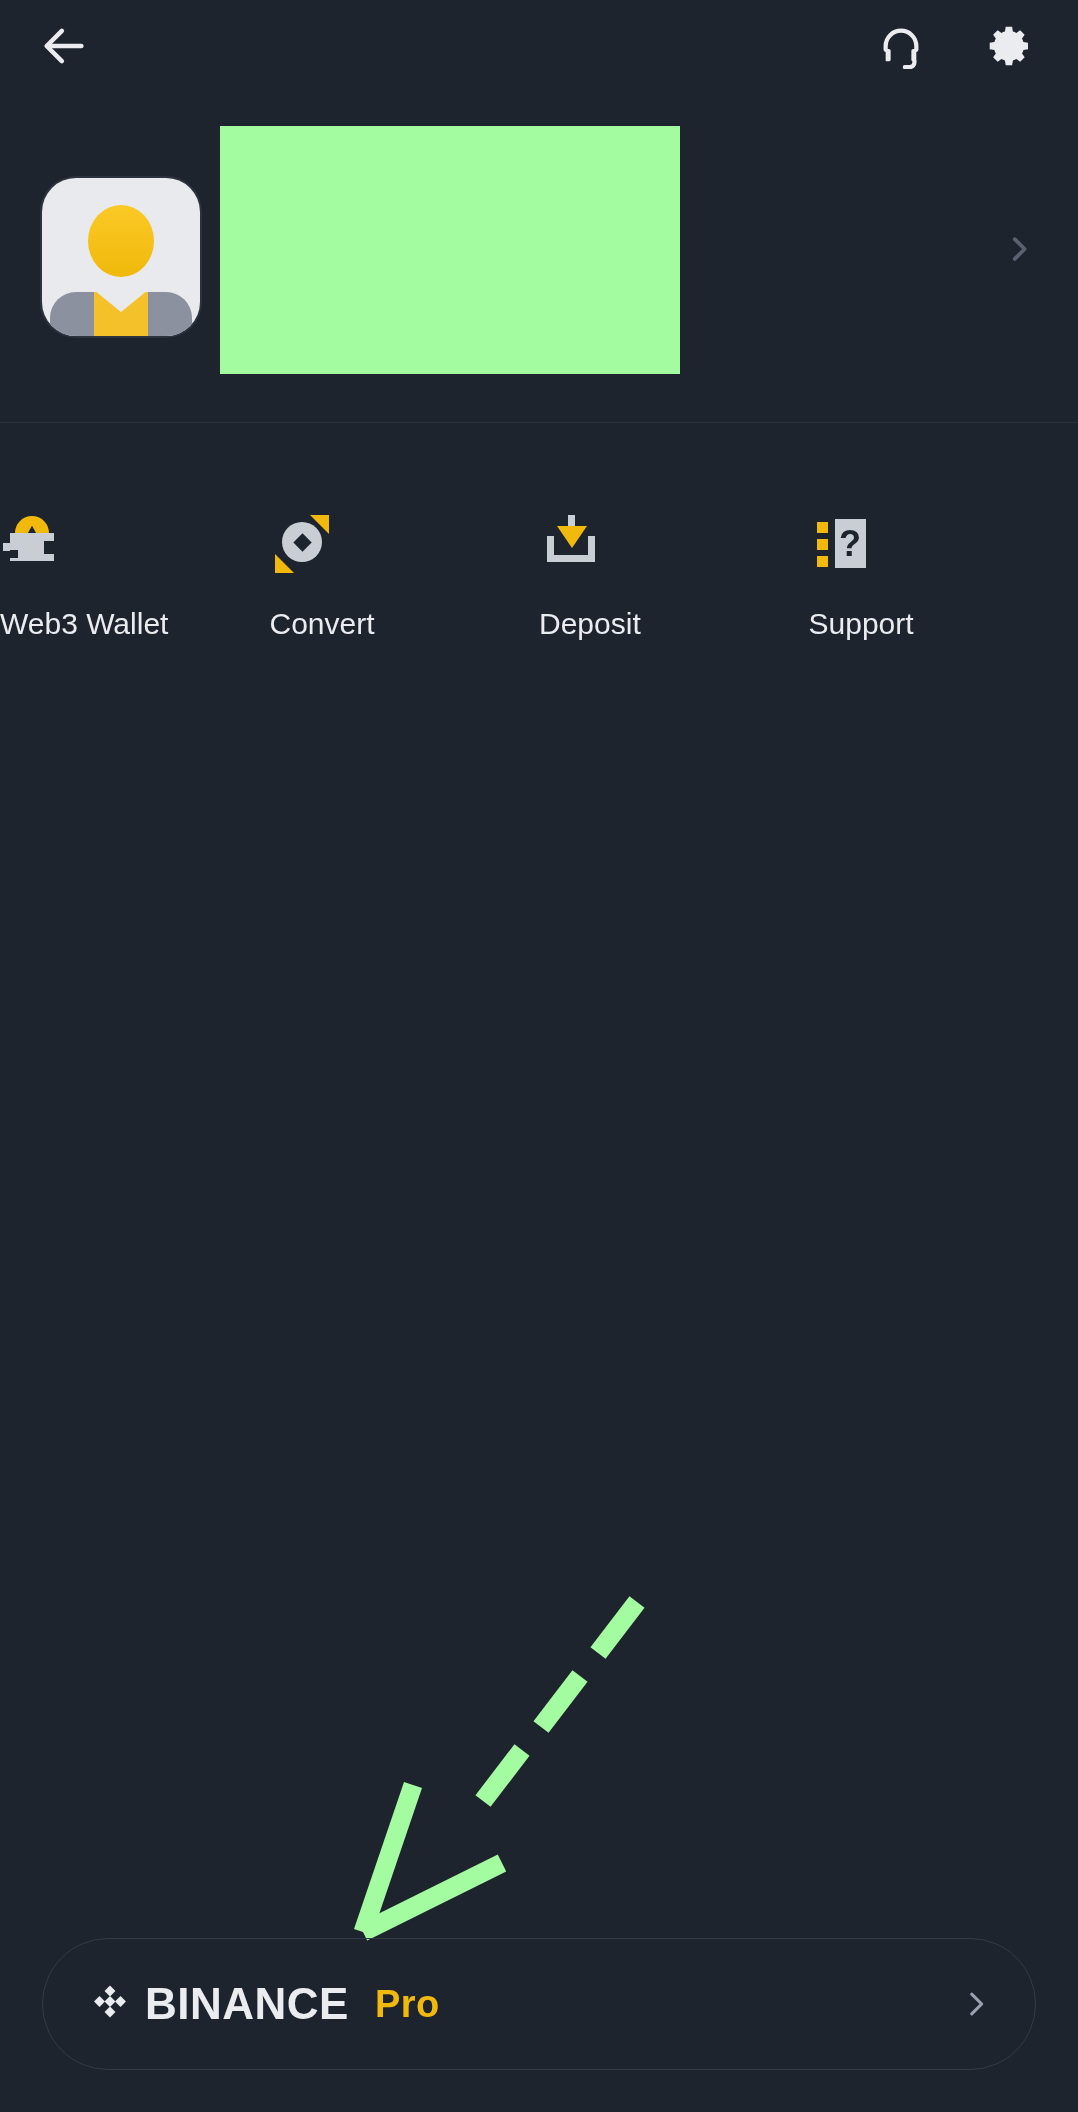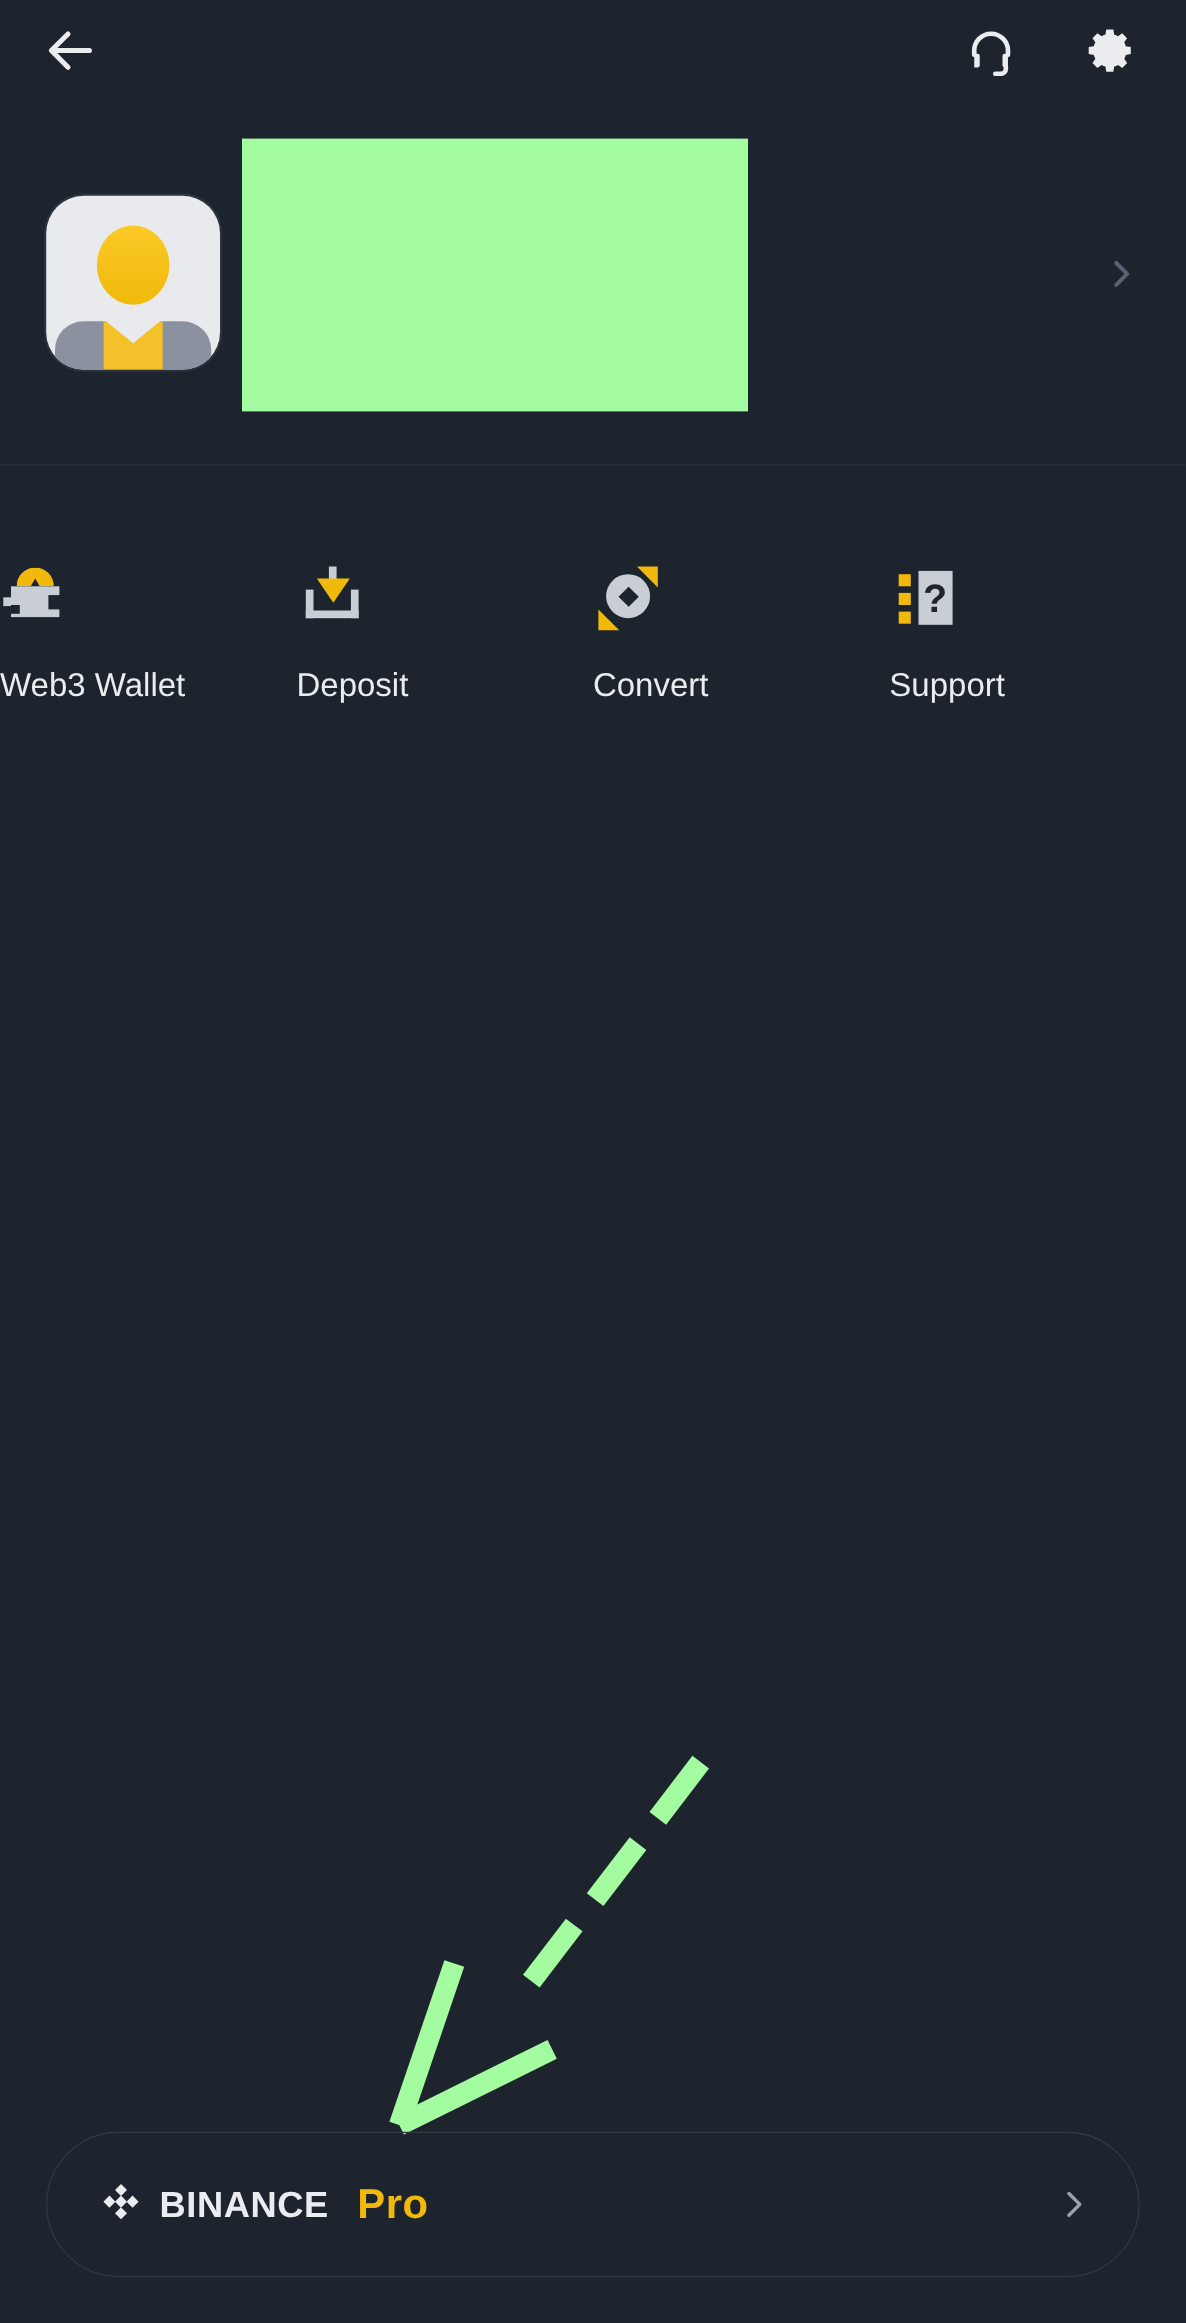--- a/index.html
+++ b/index.html
@@ -351,21 +351,21 @@
     padding: 0 42px 0 46px;
     cursor: pointer;
     background: transparent;
   }
   .pro-left {
     display: flex;
     align-items: center;
     gap: 14px;
   }
   .pro-binance {
-    font-size: 33px;
+    font-size: 44px;
     font-weight: 700;
     color: #eaecef;
     letter-spacing: 0.5px;
   }
   .pro-pro {
     font-size: 38px;
     font-weight: 700;
     color: #f0b90b;
     letter-spacing: 0.5px;
     margin-left: 12px;
@@ -429,35 +429,35 @@
         <div class="ic-wallet-body"></div>
         <div class="ic-wallet-chip"></div>
         <div class="ic-wallet-px1"></div>
         <div class="ic-wallet-px2"></div>
       </div>
       <div class="grid-label">Web3 Wallet</div>
     </div>
 
     <div class="grid-item">
       <div class="grid-icon">
-        <div class="ic-dep-stem"></div>
-        <div class="ic-dep-arrow"></div>
-        <div class="ic-dep-tray"></div>
-      </div>
-      <div class="grid-label">Deposit</div>
-    </div>
-
-    <div class="grid-item">
-      <div class="grid-icon">
         <div class="ic-cv-tri-tr"></div>
         <div class="ic-cv-tri-bl"></div>
         <div class="ic-cv-circle"></div>
         <div class="ic-cv-diamond"></div>
       </div>
       <div class="grid-label">Convert</div>
+    </div>
+
+    <div class="grid-item">
+      <div class="grid-icon">
+        <div class="ic-dep-stem"></div>
+        <div class="ic-dep-arrow"></div>
+        <div class="ic-dep-tray"></div>
+      </div>
+      <div class="grid-label">Deposit</div>
     </div>
 
 
 
     <div class="grid-item">
       <div class="grid-icon">
         <div class="ic-sp-sq s1"></div>
         <div class="ic-sp-sq s2"></div>
         <div class="ic-sp-sq s3"></div>
         <div class="ic-sp-card"></div>

